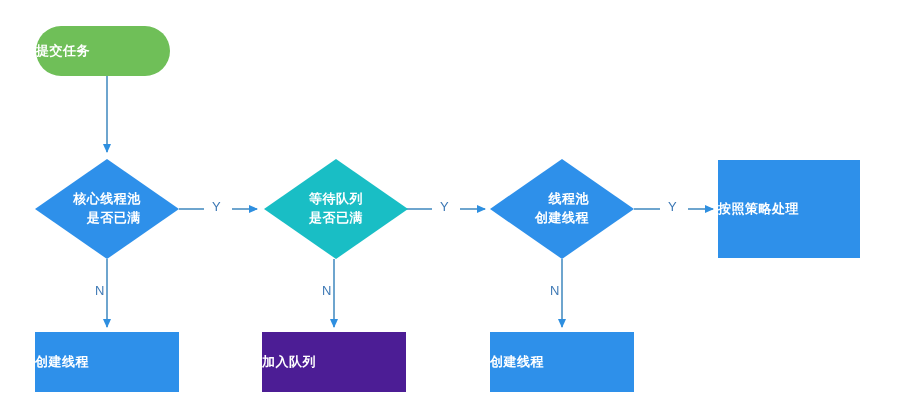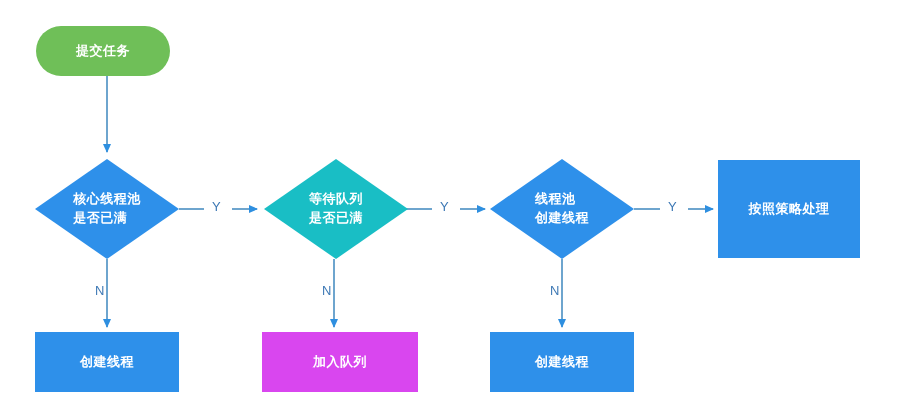--- a/index.html
+++ b/index.html
@@ -14,21 +14,20 @@
     position: relative;
     width: 909px;
     height: 412px;
     background: #ffffff;
     overflow: hidden;
   }
   .node {
     position: absolute;
     display: flex;
     align-items: center;
-    justify-content: center;
     text-align: center;
     color: #ffffff;
     font-size: 13px;
     font-weight: bold;
     letter-spacing: 0.5px;
     line-height: 1.45;
     box-sizing: border-box;
     user-select: none;
   }
   .node.start {
@@ -49,21 +48,21 @@
   }
   .diamond-label {
     position: absolute;
     left: 0;
     top: 0;
     width: 100%;
     height: 100%;
     display: flex;
     align-items: center;
     justify-content: center;
-    text-align: left;
+    text-align: right;
     color: #ffffff;
     font-size: 13px;
     font-weight: bold;
     letter-spacing: 0.5px;
     line-height: 1.45;
     white-space: pre-line;
     user-select: none;
     pointer-events: none;
   }
   .edge-label {
@@ -155,21 +154,21 @@
   </div>
 
   <div class="node process" style="left:718px; top:160px; width:142px; height:98px; background:#2E90EA;">
     <span>按照策略处理</span>
   </div>
 
   <div class="node process" style="left:35px; top:332px; width:144px; height:60px; background:#2E90EA;">
     <span>创建线程</span>
   </div>
 
-  <div class="node process" style="left:262px; top:332px; width:156px; height:60px; background:#d946ef;">
+  <div class="node process" style="left:262px; top:332px; width:144px; height:60px; background:#4c1d95;">
     <span>加入队列</span>
   </div>
 
   <div class="node process" style="left:490px; top:332px; width:144px; height:60px; background:#2E90EA;">
     <span>创建线程</span>
   </div>
 
   <span class="edge-label" style="left:212px; top:199px;">Y</span>
   <span class="edge-label" style="left:440px; top:199px;">Y</span>
   <span class="edge-label" style="left:668px; top:199px;">Y</span>

